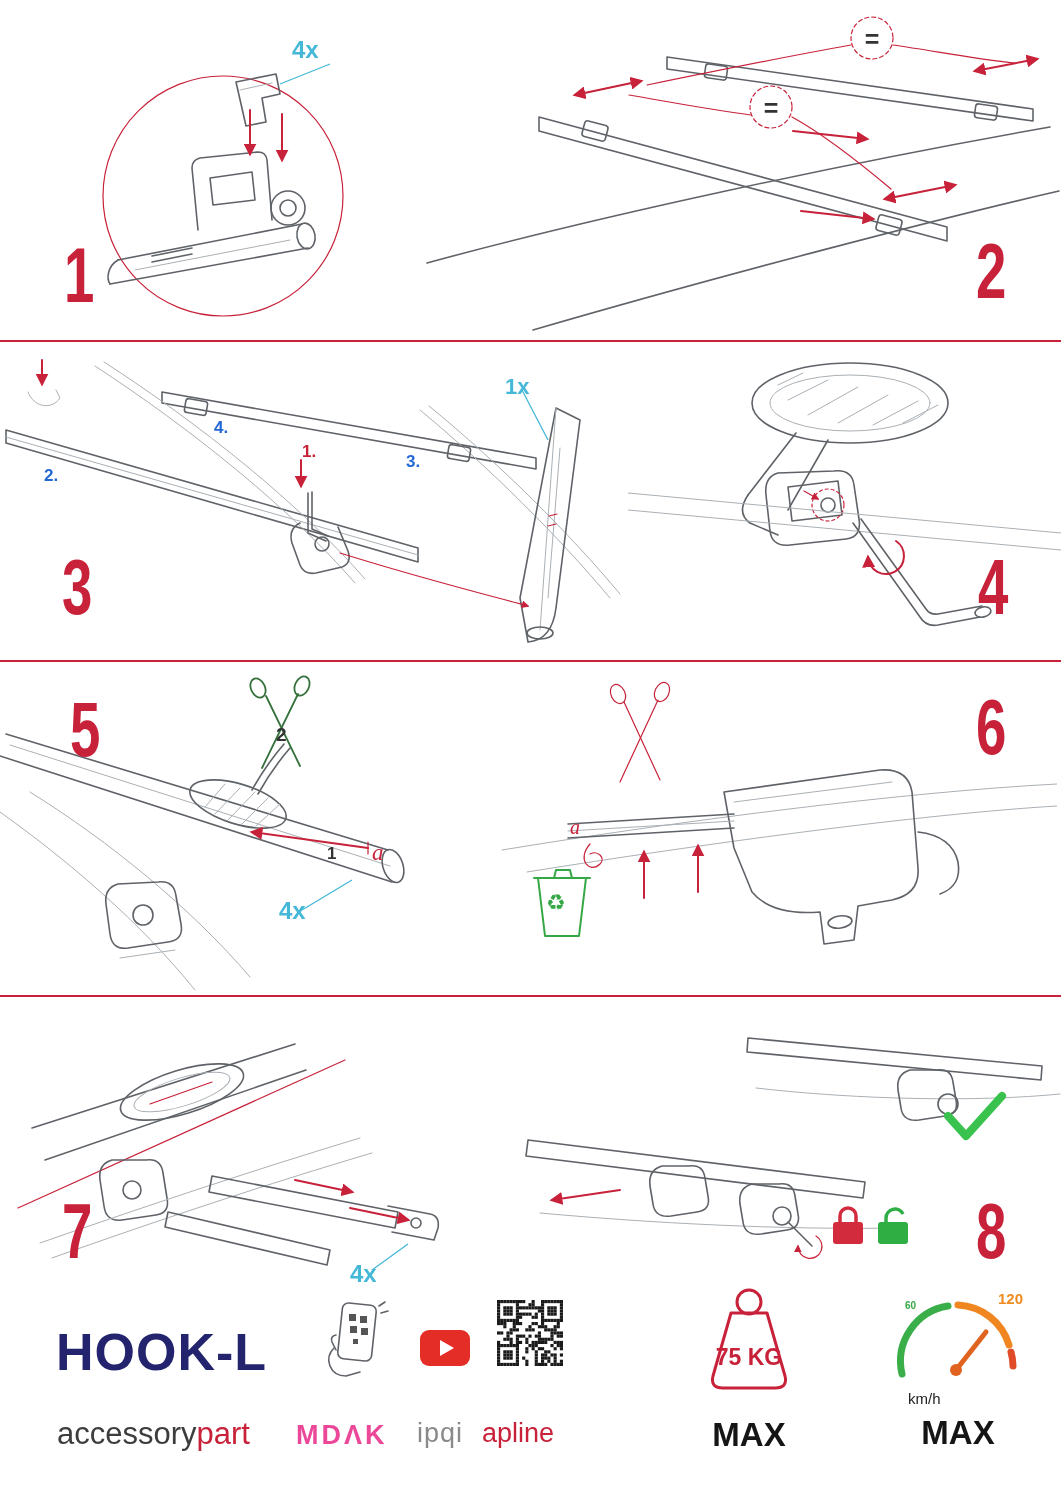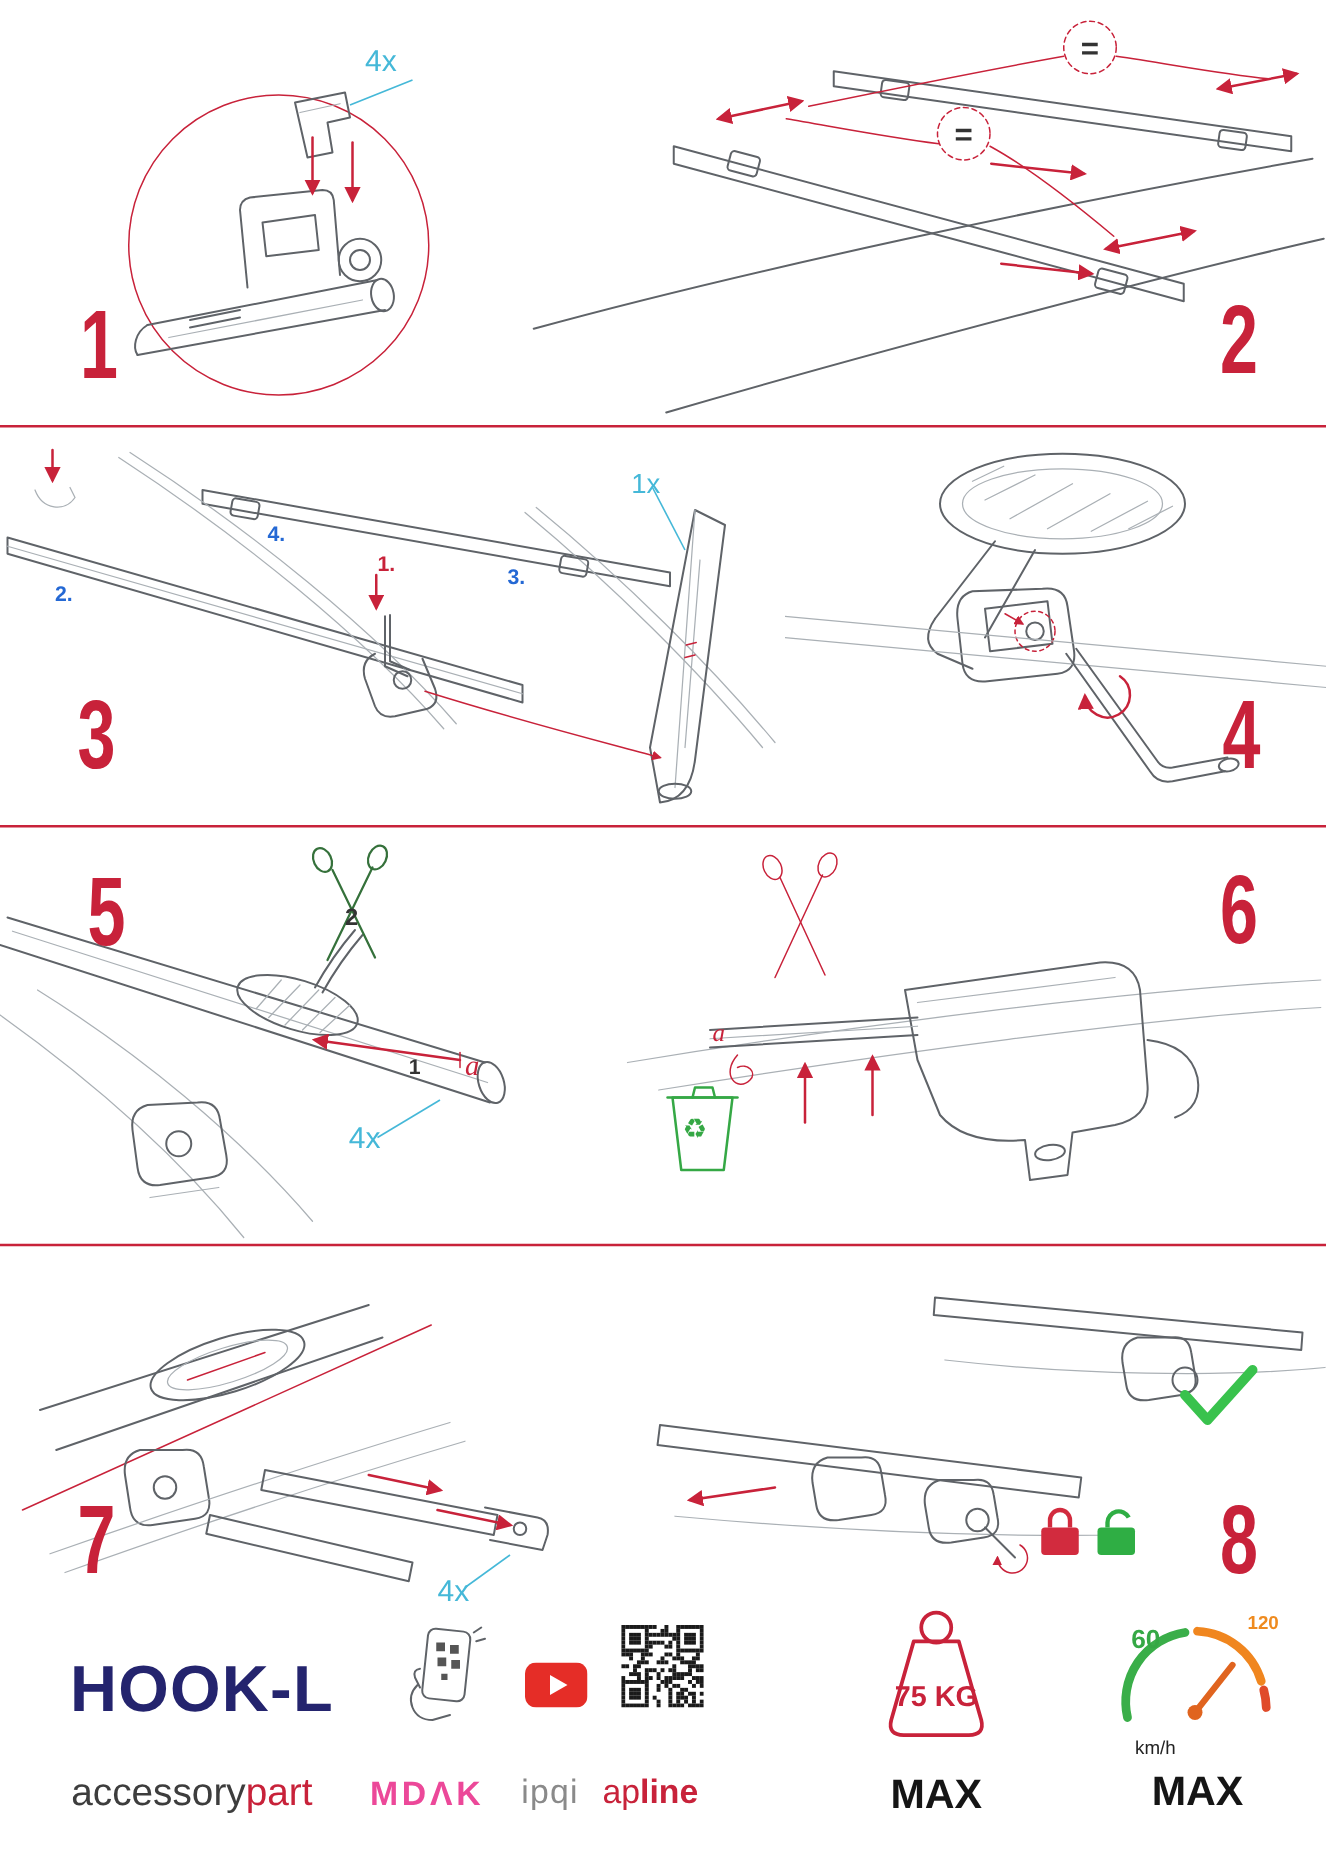--- a/index.html
+++ b/index.html
@@ -1,20 +1,20 @@
 <!DOCTYPE html>
 <html style="--red: #c8223a; --blue-label: #45b8d8; --blue-text: #2468d4; --green: #35a845; --orange: #ef8b1f; --navy: #24246e; --ink: #3d3d3d;"><head>
 <meta charset="utf-8">
 <style>
   *{box-sizing:border-box;margin:0;padding:0}
   html,body{background:#fff}
   body{font-family:"Liberation Sans",sans-serif}
   .page{position:relative;width:1061px;height:1500px;background:#fff;overflow:hidden}
   .stepnum{position:absolute;font-size:78px;font-weight:700;color:var(--red,#c8223a);line-height:1;transform:scaleX(.70);transform-origin:left top;letter-spacing:-2px}
-  .qty{position:absolute;font-size:24px;color:var(--blue-label,#45b8d8);font-weight:400}
+  .qty{position:absolute;font-size:24px;color:var(--blue-label,#45b8d8);font-weight:700}
   .lblblue{position:absolute;font-weight:700;color:var(--blue-text,#2468d4)}
   .lblred{position:absolute;font-weight:700;color:var(--red,#c8223a)}
   .lbldark{position:absolute;color:#333;font-weight:700}
   .ital{font-family:"Liberation Serif",serif;font-style:italic;font-weight:400}
   .eq{position:absolute;width:38px;height:38px;line-height:38px;text-align:center;font-size:25px;font-weight:700;color:#333}
   .seq{position:absolute;font-size:37px;letter-spacing:1px}
   .seq .done{color:#6b6b6b}
   .seq .todo{color:var(--blue-text,#2468d4);margin-left:10px}
   svg.art{position:absolute}
   .ln{stroke:#5f6368;fill:none;stroke-width:1.6;stroke-linecap:round;stroke-linejoin:round}
@@ -28,24 +28,24 @@
   .redln3{stroke:var(--red,#c8223a);fill:none;stroke-width:3;stroke-linecap:round;stroke-linejoin:round}
   .divider{position:absolute;left:0;width:1061px;height:2px;background:var(--red,#c8223a)}
   .product{position:absolute;font-size:52px;font-weight:700;color:var(--navy,#24246e);letter-spacing:1px}
   .brand{position:absolute;font-size:31px;font-weight:400}
   .brand .b1{color:var(--ink,#3d3d3d)}
   .brand .b2{color:var(--red,#c8223a)}
   .logo-mdak{position:absolute;font-size:27px;font-weight:700;color:#ec4899;letter-spacing:3px}
   .logo-ipqi{position:absolute;font-size:27px;color:#8a8a8a;letter-spacing:1px}
   .logo-apline{position:absolute;font-size:27px;color:var(--red,#c8223a)}
   .logo-apline .lt{font-weight:400}
-  .logo-apline .hv{font-weight:700}
+  .logo-apline .hv{font-weight:400}
   .wval{position:absolute;left:697px;top:1344px;width:104px;text-align:center;font-size:23px;font-weight:700;color:var(--red,#c8223a)}
   .wmax{position:absolute;left:697px;top:1416px;width:104px;text-align:center;font-size:33px;font-weight:700;color:#151515}
-  .slow{position:absolute;font-size:21px;font-weight:700;color:#35a845}
+  .slow{position:absolute;font-size:10px;font-weight:700;color:#35a845}
   .shigh{position:absolute;font-size:15px;font-weight:700;color:var(--orange,#ef8b1f)}
   .sunit{position:absolute;left:908px;top:1390px;width:100px;text-align:left;font-size:15px;color:#222}
   .smax{position:absolute;left:908px;top:1414px;width:100px;text-align:center;font-size:33px;font-weight:700;color:#151515}
   .recy{position:absolute;font-size:22px;color:#35a845}
 </style>
 </head>
 <body>
 
 <div class="page">
 

